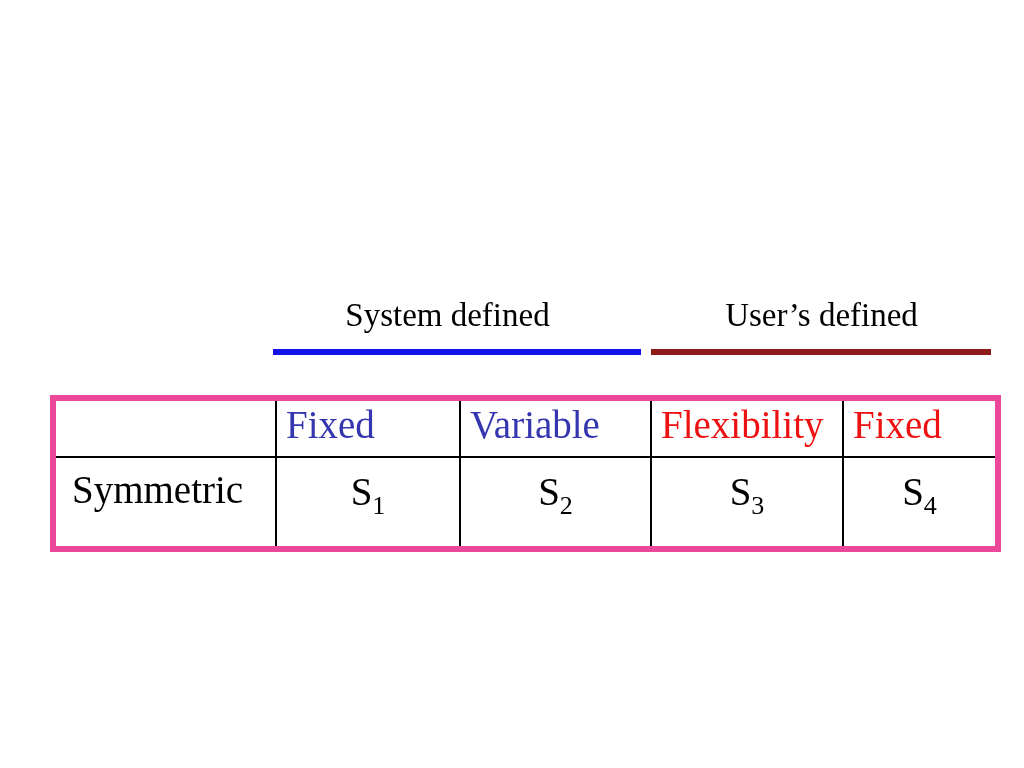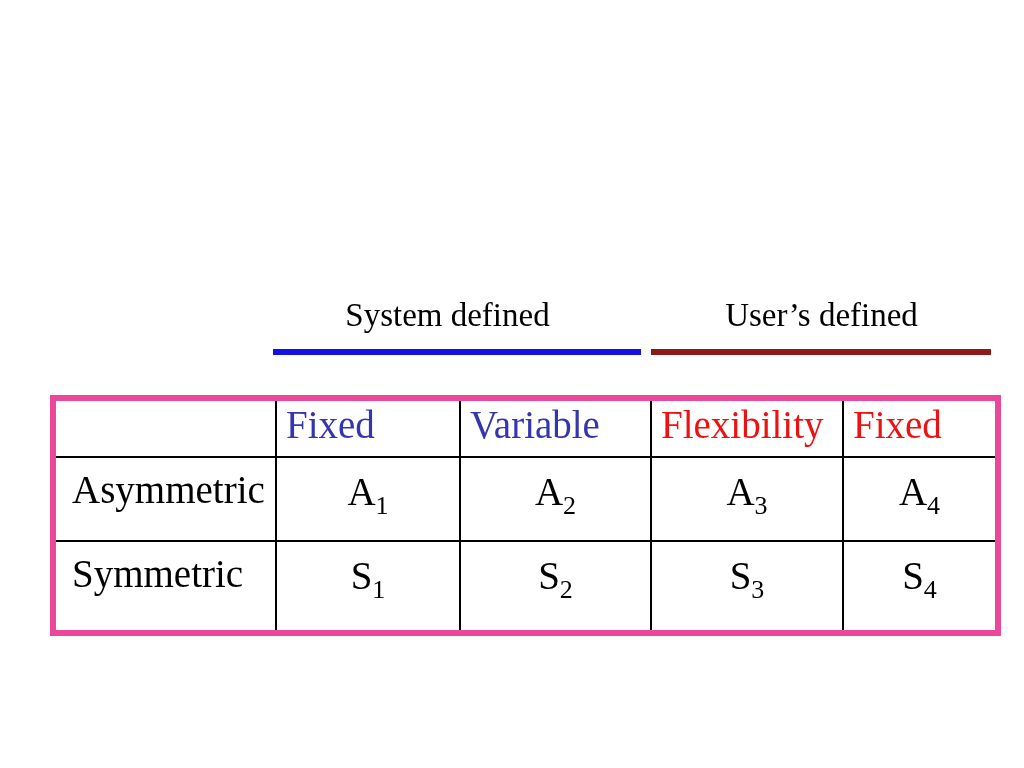--- a/index.html
+++ b/index.html
@@ -117,27 +117,20 @@
       <col style="width:155px">
     </colgroup>
     <tbody>
         <tr class="hdr-row">
       <td class="rowlabel"></td>
       <td class="hdr blue">Fixed</td>
       <td class="hdr blue">Variable</td>
       <td class="hdr red">Flexibility</td>
       <td class="hdr red">Fixed</td>
     </tr>
-    <tr class="data-row-1">
-      <td class="rowlabel">Asymmetric</td>
-      <td class="val"><span>A</span><sub>1</sub></td>
-      <td class="val"><span>A</span><sub>2</sub></td>
-      <td class="val"><span>A</span><sub>3</sub></td>
-      <td class="val"><span>A</span><sub>4</sub></td>
-    </tr>
     <tr class="data-row-2">
       <td class="rowlabel">Symmetric</td>
       <td class="val"><span>S</span><sub>1</sub></td>
       <td class="val"><span>S</span><sub>2</sub></td>
       <td class="val"><span>S</span><sub>3</sub></td>
       <td class="val"><span>S</span><sub>4</sub></td>
     </tr>
   </tbody>
     </table>
 

